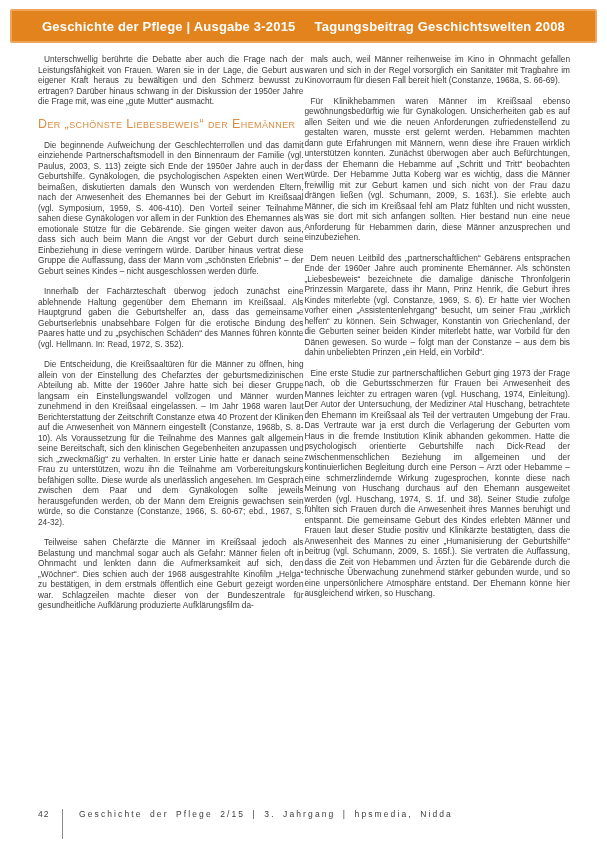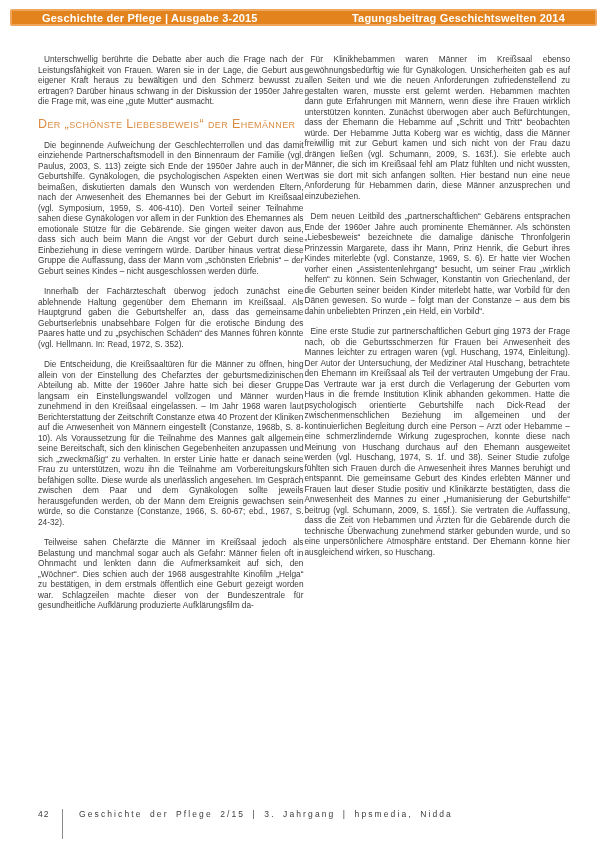--- a/index.html
+++ b/index.html
@@ -15,31 +15,31 @@
     font-family: "Liberation Sans", sans-serif;
     color: var(--body-text, #3b3b3b);
     overflow: hidden;
   }
   
   .header-bar {
     position: absolute;
     top: 9px;
     left: 10px;
     right: 10px;
-    height: 17px;
+    height: 34px;
     background: var(--header-bg, #e2831e);
     border: 2px solid var(--header-border, #f0a55c);
     border-radius: 2px;
     box-sizing: border-box;
     display: flex;
     justify-content: space-between;
     align-items: center;
     padding: 0 30px;
     color: #ffffff;
-    font-size: 11px;
+    font-size: 13px;
     font-weight: bold;
     letter-spacing: 0.2px;
   }
   
   .article {
     position: absolute;
     top: 54px;
     left: 38px;
     right: 37px;
     bottom: 50px;
@@ -94,35 +94,36 @@
     word-spacing: 3px;
   }
 </style>
 </head>
 <body>
 
 <div class="page">
 
   <header class="header-bar">
     <span>Geschichte der Pflege | Ausgabe 3-2015</span>
-    <span>Tagungsbeitrag Geschichtswelten 2014</span>
+    <span>Tagungsbeitrag Geschichtswelten 2008</span>
   </header>
 
   <main class="article">
 
     <div class="col">
       <p>Unterschwellig berührte die Debatte aber auch die Frage nach der Leistungsfähigkeit von Frauen. Waren sie in der Lage, die Geburt aus eigener Kraft heraus zu bewältigen und den Schmerz bewusst zu ertragen? Darüber hinaus schwang in der Diskussion der 1950er Jahre die Frage mit, was eine „gute Mutter“ ausmacht.</p>
       <h2 class="section-heading">Der „schönste Liebesbeweis“ der Ehemänner</h2>
       <p>Die beginnende Aufweichung der Geschlechterrollen und das damit einziehende Partnerschaftsmodell in den Binnenraum der Familie (vgl. Paulus, 2003, S. 113) zeigte sich Ende der 1950er Jahre auch in der Geburtshilfe. Gynäkologen, die psychologischen Aspekten einen Wert beimaßen, diskutierten damals den Wunsch von werdenden Eltern, nach der Anwesenheit des Ehemannes bei der Geburt im Kreißsaal (vgl. Symposium, 1959, S. 406-410). Den Vorteil seiner Teilnahme sahen diese Gynäkologen vor allem in der Funktion des Ehemannes als emotionale Stütze für die Gebärende. Sie gingen weiter davon aus, dass sich auch beim Mann die Angst vor der Geburt durch seine Einbeziehung in diese verringern würde. Darüber hinaus vertrat diese Gruppe die Auffassung, dass der Mann vom „schönsten Erlebnis“ – der Geburt seines Kindes – nicht ausgeschlossen werden dürfe.</p>
       <p>Innerhalb der Fachärzteschaft überwog jedoch zunächst eine ablehnende Haltung gegenüber dem Ehemann im Kreißsaal. Als Hauptgrund gaben die Geburtshelfer an, dass das gemeinsame Geburtserlebnis unabsehbare Folgen für die erotische Bindung des Paares hatte und zu „psychischen Schäden“ des Mannes führen könnte (vgl. Hellmann. In: Read, 1972, S. 352).</p>
       <p>Die Entscheidung, die Kreißsaaltüren für die Männer zu öffnen, hing allein von der Einstellung des Chefarztes der geburtsmedizinischen Abteilung ab. Mitte der 1960er Jahre hatte sich bei dieser Gruppe langsam ein Einstellungswandel vollzogen und Männer wurden zunehmend in den Kreißsaal eingelassen. – Im Jahr 1968 waren laut Berichterstattung der Zeitschrift Constanze etwa 40 Prozent der Kliniken auf die Anwesenheit von Männern eingestellt (Constanze, 1968b, S. 8-10). Als Voraussetzung für die Teilnahme des Mannes galt allgemein seine Bereitschaft, sich den klinischen Gegebenheiten anzupassen und sich „zweckmäßig“ zu verhalten. In erster Linie hatte er danach seine Frau zu unterstützen, wozu ihn die Teilnahme am Vorbereitungskurs befähigen sollte. Diese wurde als unerlässlich angesehen. Im Gespräch zwischen dem Paar und dem Gynäkologen sollte jeweils herausgefunden werden, ob der Mann dem Ereignis gewachsen sein würde, so die Constanze (Constanze, 1966, S. 60-67; ebd., 1967, S. 24-32).</p>
       <p>Teilweise sahen Chefärzte die Männer im Kreißsaal jedoch als Belastung und manchmal sogar auch als Gefahr: Männer fielen oft in Ohnmacht und lenkten dann die Aufmerksamkeit auf sich, den „Wöchner“. Dies schien auch der 1968 ausgestrahlte Kinofilm „Helga“ zu bestätigen, in dem erstmals öffentlich eine Geburt gezeigt worden war. Schlagzeilen machte dieser von der Bundeszentrale für gesundheitliche Aufklärung produzierte Aufklärungsfilm da-</p>
     </div>
 
     <div class="col">
+      <p>mals auch, weil Männer reihenweise im Kino in Ohnmacht gefallen waren und sich in der Regel vorsorglich ein Sanitäter mit Tragbahre im Kinovorraum für diesen Fall bereit hielt (Constanze, 1968a, S. 66-69).</p>
       <p>Für Klinikhebammen waren Männer im Kreißsaal ebenso gewöhnungsbedürftig wie für Gynäkologen. Unsicherheiten gab es auf allen Seiten und wie die neuen Anforderungen zufriedenstellend zu gestalten waren, musste erst gelernt werden. Hebammen machten dann gute Erfahrungen mit Männern, wenn diese ihre Frauen wirklich unterstützen konnten. Zunächst überwogen aber auch Befürchtungen, dass der Ehemann die Hebamme auf „Schritt und Tritt“ beobachten würde. Der Hebamme Jutta Koberg war es wichtig, dass die Männer freiwillig mit zur Geburt kamen und sich nicht von der Frau dazu drängen ließen (vgl. Schumann, 2009, S. 163f.). Sie erlebte auch Männer, die sich im Kreißsaal fehl am Platz fühlten und nicht wussten, was sie dort mit sich anfangen sollten. Hier bestand nun eine neue Anforderung für Hebammen darin, diese Männer anzusprechen und einzubeziehen.</p>
       <p>Dem neuen Leitbild des „partnerschaftlichen“ Gebärens entsprachen Ende der 1960er Jahre auch prominente Ehemänner. Als schönsten „Liebesbeweis“ bezeichnete die damalige dänische Thronfolgerin Prinzessin Margarete, dass ihr Mann, Prinz Henrik, die Geburt ihres Kindes miterlebte (vgl. Constanze, 1969, S. 6). Er hatte vier Wochen vorher einen „Assistentenlehrgang“ besucht, um seiner Frau „wirklich helfen“ zu können. Sein Schwager, Konstantin von Griechenland, der die Geburten seiner beiden Kinder miterlebt hatte, war Vorbild für den Dänen gewesen. So wurde – folgt man der Constanze – aus dem bis dahin unbeliebten Prinzen „ein Held, ein Vorbild“.</p>
       <p>Eine erste Studie zur partnerschaftlichen Geburt ging 1973 der Frage nach, ob die Geburtsschmerzen für Frauen bei Anwesenheit des Mannes leichter zu ertragen waren (vgl. Huschang, 1974, Einleitung). Der Autor der Untersuchung, der Mediziner Atal Huschang, betrachtete den Ehemann im Kreißsaal als Teil der vertrauten Umgebung der Frau. Das Vertraute war ja erst durch die Verlagerung der Geburten vom Haus in die fremde Institution Klinik abhanden gekommen. Hatte die psychologisch orientierte Geburtshilfe nach Dick-Read der zwischenmenschlichen Beziehung im allgemeinen und der kontinuierlichen Begleitung durch eine Person – Arzt oder Hebamme – eine schmerzlindernde Wirkung zugesprochen, konnte diese nach Meinung von Huschang durchaus auf den Ehemann ausgeweitet werden (vgl. Huschang, 1974, S. 1f. und 38). Seiner Studie zufolge fühlten sich Frauen durch die Anwesenheit ihres Mannes beruhigt und entspannt. Die gemeinsame Geburt des Kindes erlebten Männer und Frauen laut dieser Studie positiv und Klinikärzte bestätigten, dass die Anwesenheit des Mannes zu einer „Humanisierung der Geburtshilfe“ beitrug (vgl. Schumann, 2009, S. 165f.). Sie vertraten die Auffassung, dass die Zeit von Hebammen und Ärzten für die Gebärende durch die technische Überwachung zunehmend stärker gebunden wurde, und so eine unpersönlichere Atmosphäre entstand. Der Ehemann könne hier ausgleichend wirken, so Huschang.</p>
     </div>
 
   </main>
 
   <footer class="footer">
     <span class="page-number">42</span>
     <span class="rule"></span>

